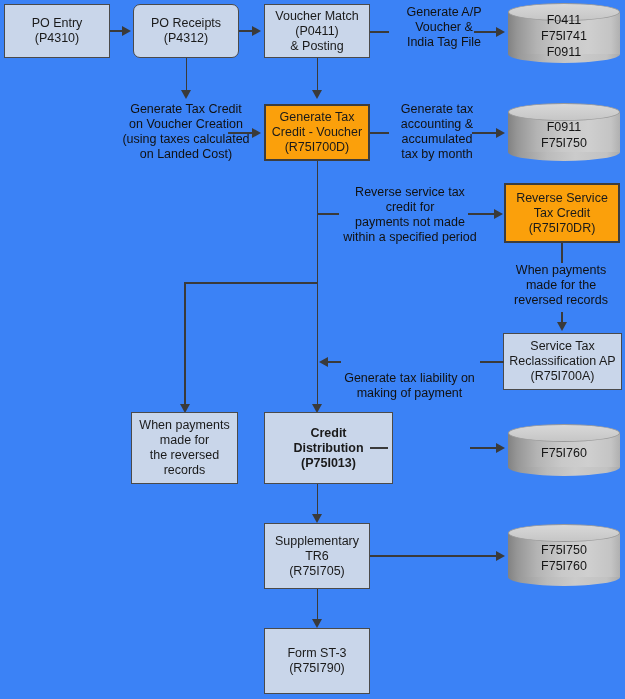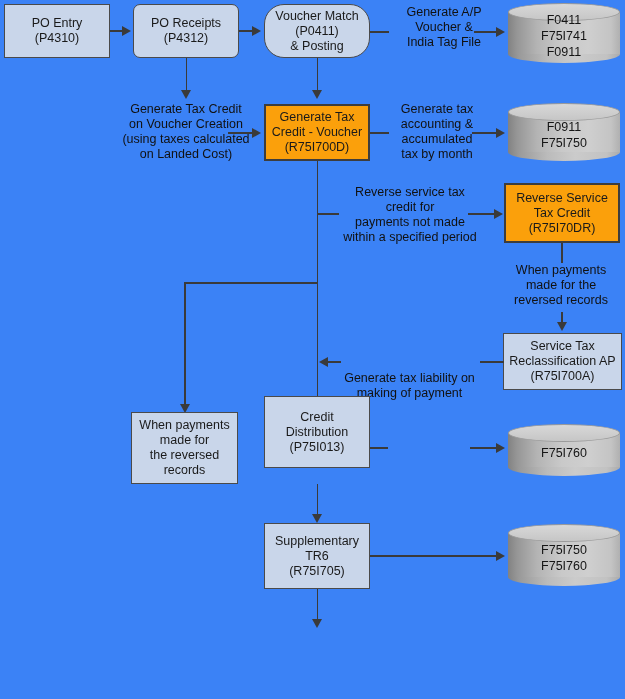--- a/index.html
+++ b/index.html
@@ -66,21 +66,21 @@
 <body>
 
 <div id="canvas">
 
   <div class="node blue" style="left:4px;top:4px;width:106px;height:54px;">PO Entry
 (P4310)</div>
 
   <div class="node blue" style="left:133px;top:4px;width:106px;height:54px;border-radius:7px;">PO Receipts
 (P4312)</div>
 
-  <div class="node blue" style="left:264px;top:4px;width:106px;height:54px;border-radius:20px;">Voucher Match
+  <div class="node blue" style="left:264px;top:4px;width:106px;height:54px;">Voucher Match
 (P0411)
 &amp; Posting</div>
 
   <div class="cyl" style="left:508px;top:3px;width:112px;height:60px;">
     <div class="bottom"></div>
     <div class="body"></div>
     <div class="top"></div>
     <div class="label">F0411
 F75I741
 F0911</div>
@@ -168,21 +168,21 @@
   <div class="ln v" style="left:184px;top:282px;width:1.6px;height:126px;"></div>
   <div class="arw d" style="left:180px;top:404px;"></div>
 
   <div class="arw d" style="left:312px;top:404px;"></div>
 
   <div class="node blue" style="left:131px;top:412px;width:107px;height:72px;">When payments
 made for
 the reversed
 records</div>
 
-  <div class="node blue" style="left:264px;top:396px;width:106px;height:72px;">Credit
+  <div class="node blue" style="left:264px;top:412px;width:129px;height:72px;font-weight:bold;">Credit
 Distribution
 (P75I013)</div>
 
   <div class="ln h" style="left:370px;top:447px;width:18px;"></div>
   <div class="ln h" style="left:470px;top:447px;width:28px;"></div>
   <div class="arw r" style="left:496px;top:443px;"></div>
 
   <div class="cyl" style="left:508px;top:424px;width:112px;height:52px;">
     <div class="bottom"></div>
     <div class="body"></div>
@@ -204,14 +204,16 @@
     <div class="bottom"></div>
     <div class="body"></div>
     <div class="top"></div>
     <div class="label">F75I750
 F75I760</div>
   </div>
 
   <div class="ln v" style="left:316.5px;top:589px;width:1.6px;height:36px;"></div>
   <div class="arw d" style="left:312px;top:619px;"></div>
 
+  <div class="node blue" style="left:264px;top:628px;width:106px;height:66px;">Form ST-3
+(R75I790)</div>
 
 </div>
 
 </body></html>

